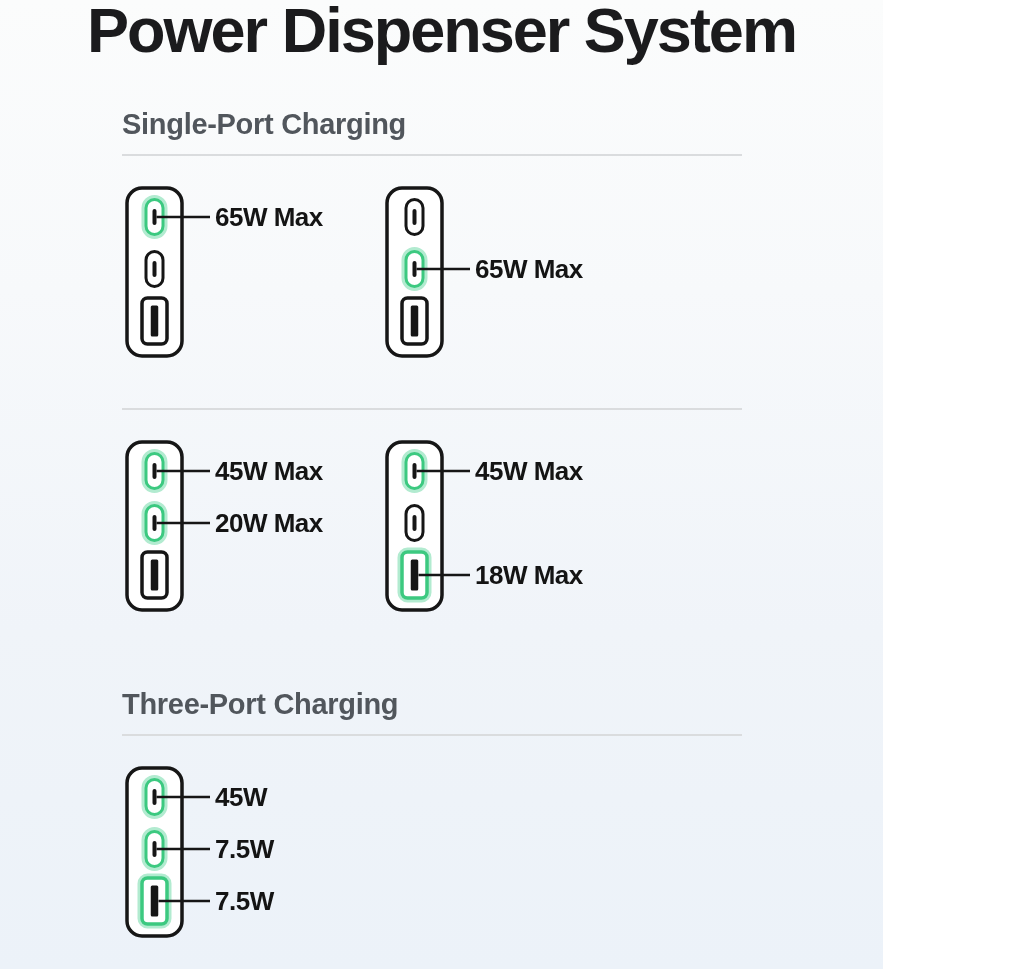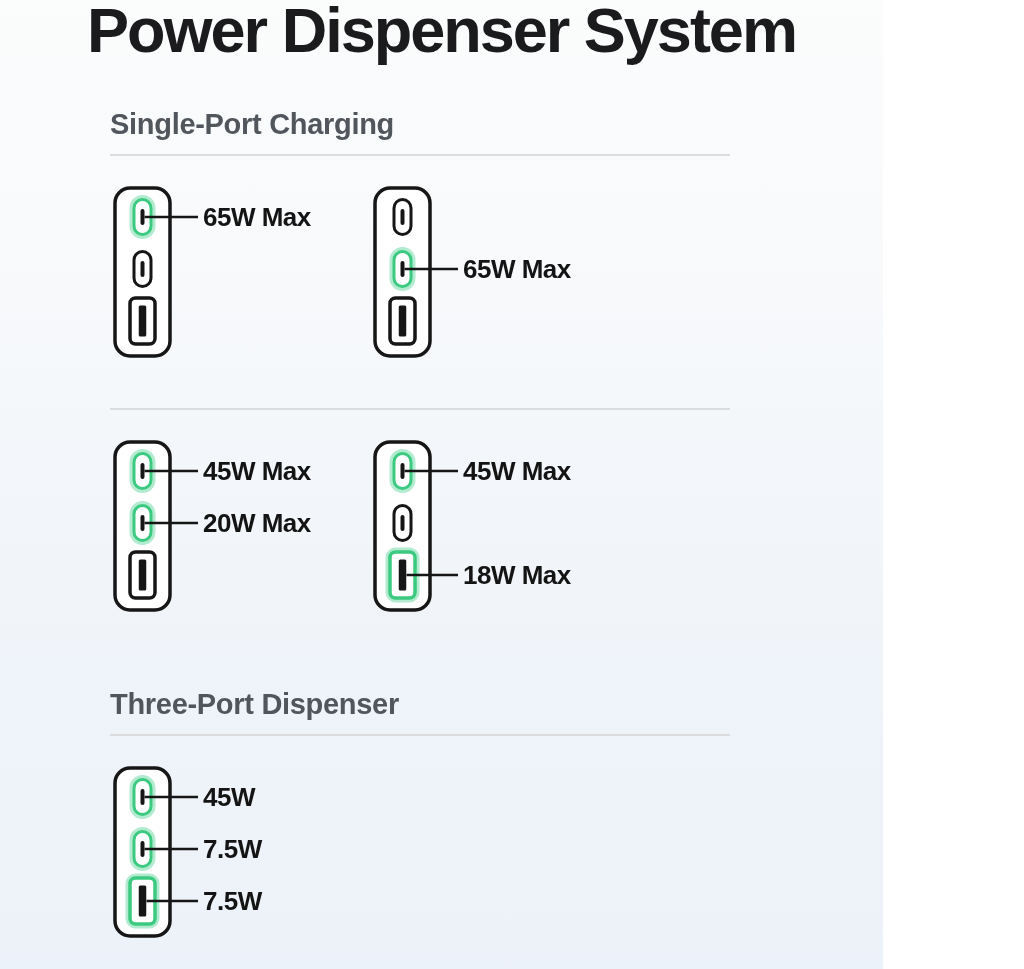--- a/index.html
+++ b/index.html
@@ -9,21 +9,21 @@
     overflow:hidden;
     background:linear-gradient(180deg,#fbfcfc 0%,#f7f9fb 30%,#f0f4f9 65%,#ecf2f9 100%);
     font-family:"Liberation Sans",sans-serif;
   }
   .title{
     position:absolute;top:-6px;left:0;right:0;margin:0;
     text-align:center;
     font-size:63px;font-weight:700;letter-spacing:-2px;
     color:#1b1b1d;line-height:1.15;
   }
-  .sec{position:absolute;left:0;right:0;}
+  .sec{position:absolute;left:12px;right:0;}
   .sec-0{top:106px}
   .sec-1{top:396px}
   .sec-2{top:686px}
   .sec h2{
     margin:0 0 0 110px;
     font-size:29px;font-weight:700;letter-spacing:-0.3px;
     color:#51565c;line-height:36px;
   }
   .divider{
     margin:12px 0 0 110px;
@@ -112,21 +112,21 @@
             <line x1="31.5" y1="39" x2="85" y2="39" stroke="#161616" stroke-width="2.4"></line>
             <text x="90" y="39" dominant-baseline="central" font-size="26" font-weight="700" fill="#141414">45W Max</text>
             <line x1="33.5" y1="143" x2="85" y2="143" stroke="#161616" stroke-width="2.4"></line>
             <text x="90" y="143" dominant-baseline="central" font-size="26" font-weight="700" fill="#141414">18W Max</text>
           </svg>
         </div>
       </div>
   </section>
 
   <section class="sec sec-2">
-    <h2>Three-Port Dispenser</h2>
+    <h2>Three-Port Charging</h2>
     <div class="divider"></div>
     <div class="row">
         <div class="charger c0">
           <svg width="340" height="200" viewBox="0 0 340 200">
             <rect x="2" y="10" width="55" height="168" rx="15" fill="#ffffff" stroke="#161616" stroke-width="3.5"></rect>
             <rect x="21" y="21.5" width="17" height="35" rx="8.5" fill="none" stroke="#b2ebd0" stroke-width="9"></rect>
             <rect x="21" y="21.5" width="17" height="35" rx="8.5" fill="#ffffff" stroke="#3cc980" stroke-width="3"></rect>
             <rect x="27.5" y="31" width="4" height="16" rx="2" fill="#161616"></rect>
             <rect x="21" y="73.5" width="17" height="35" rx="8.5" fill="none" stroke="#b2ebd0" stroke-width="9"></rect>
             <rect x="21" y="73.5" width="17" height="35" rx="8.5" fill="#ffffff" stroke="#3cc980" stroke-width="3"></rect>

